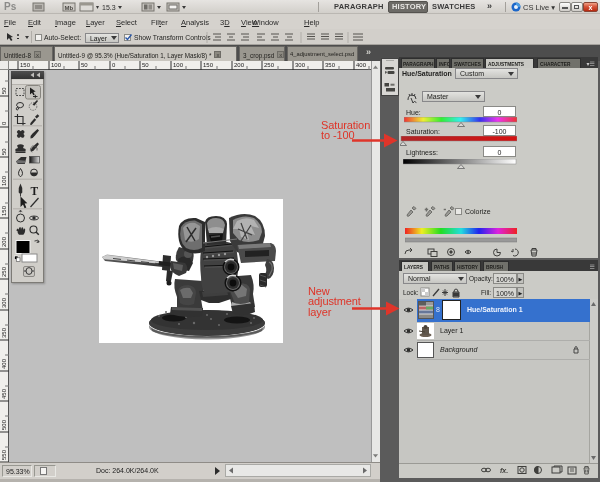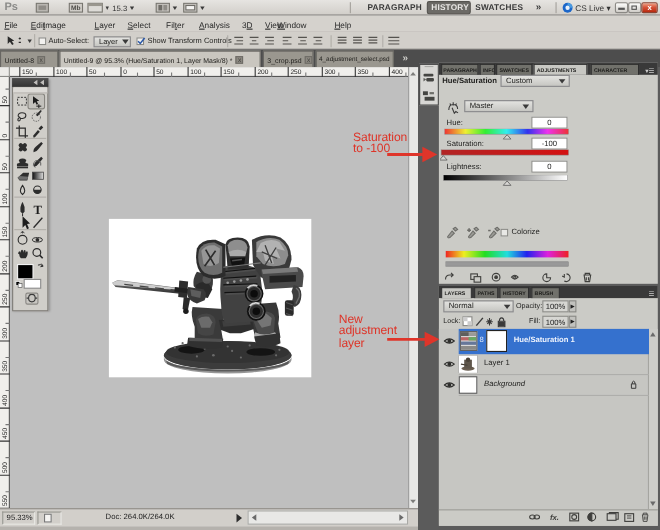--- a/index.html
+++ b/index.html
@@ -82,21 +82,21 @@
 <div class="abs" style="left:523px;top:3px;font-size:7.5px;font-weight:normal;color:#333">CS Live ▾</div>
 <div class="abs" style="left:559px;top:2px;width:12px;height:10px;background:linear-gradient(#fdfdfc,#cfccc7);border:1px solid #8a8884;border-radius:2px"></div>
 <div class="abs" style="left:562px;top:7px;width:6px;height:2px;background:#555"></div>
 <div class="abs" style="left:571px;top:2px;width:12px;height:10px;background:linear-gradient(#fdfdfc,#cfccc7);border:1px solid #8a8884;border-radius:2px"></div>
 <div class="abs" style="left:574px;top:4.5px;width:5px;height:4px;border:1px solid #555"></div>
 <div class="abs" style="left:583px;top:2px;width:15px;height:10px;background:linear-gradient(#f0a288,#d6543a 45%,#b8290f);border:1px solid #8a4434;border-radius:2px;color:#fff;font-size:7px;font-weight:bold;text-align:center;line-height:9px">x</div>
 
 <div class="abs" id="menubar"></div>
 <div class="menuitem" style="left:4px"><span class="mui">F</span>ile</div>
 <div class="menuitem" style="left:28px"><span class="mui">E</span>dit</div>
-<div class="menuitem" style="left:39px"><span class="mui">I</span>mage</div>
+<div class="menuitem" style="left:55px"><span class="mui">I</span>mage</div>
 <div class="menuitem" style="left:86px"><span class="mui">L</span>ayer</div>
 <div class="menuitem" style="left:116px"><span class="mui">S</span>elect</div>
 <div class="menuitem" style="left:151px">Fil<span class="mui">t</span>er</div>
 <div class="menuitem" style="left:181px"><span class="mui">A</span>nalysis</div>
 <div class="menuitem" style="left:220px">3<span class="mui">D</span></div>
 <div class="menuitem" style="left:241px"><span class="mui">V</span>iew</div>
 <div class="menuitem" style="left:252px"><span class="mui">W</span>indow</div>
 <div class="menuitem" style="left:304px"><span class="mui">H</span>elp</div>
 
 <div class="abs" id="optionsbar"></div>

